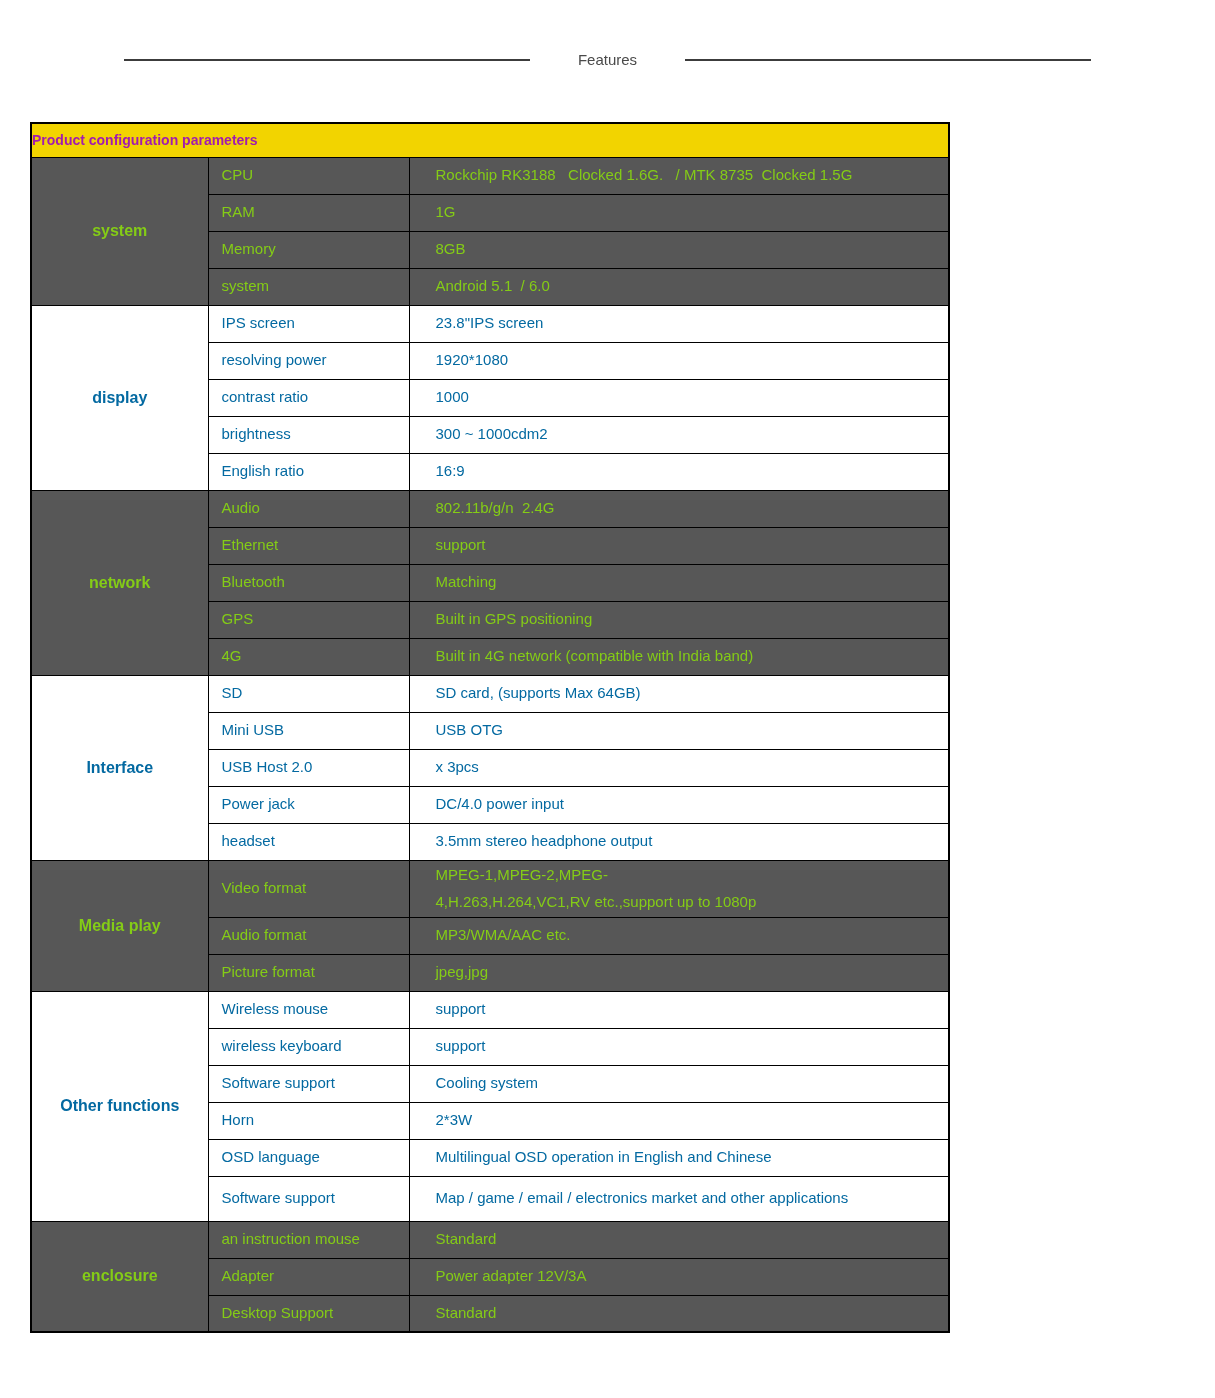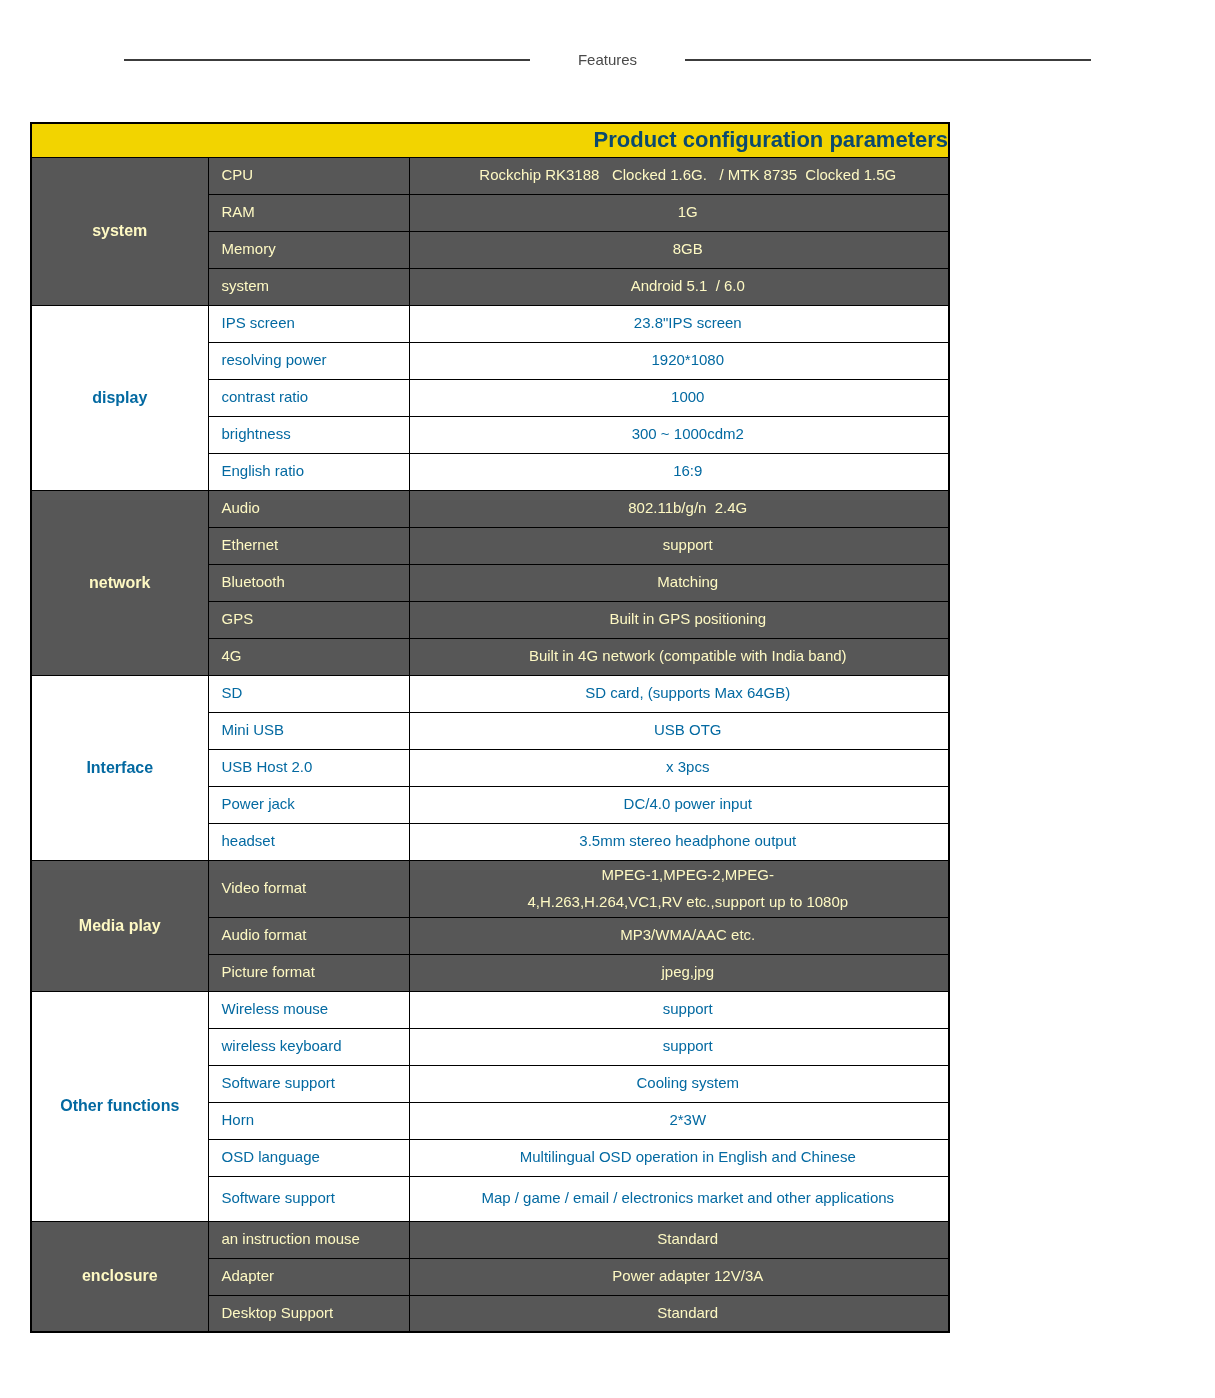--- a/index.html
+++ b/index.html
@@ -38,35 +38,35 @@
   td {
     border: 1px solid #000;
     height: 37px;
     font-size: 15px;
     vertical-align: middle;
     padding: 0;
     overflow: hidden;
   }
   td.title-cell {
     background: #F2D400;
-    color: #0c4a6e;
+    color: #a21caf;
     font-weight: bold;
-    font-size: 22px;
-    text-align: right;
+    font-size: 14px;
+    text-align: left;
     height: 34px;
   }
-  tbody.dark td { background: #575757; color: #fef9c3; margin-left: 43px; }
+  tbody.dark td { background: #575757; color: #84cc16; margin-left: 43px; }
   tbody.light td { background: #ffffff; color: #0369a1; }
   td.cat {
     text-align: center;
     font-weight: bold;
     font-size: 16px;
   }
   td.lbl { padding-left: 13px; }
-  td.val { padding-left: 18px; text-align: center; }
+  td.val { padding-left: 26px; }
   td.val span, td.lbl span {
     white-space: pre-wrap;
     line-height: 1.75;
     display: inline-block;
     vertical-align: middle;
   }
   tr.tall td { height: 57px; }
   tr.xtall td { height: 45px; }
 </style>
 </head>

